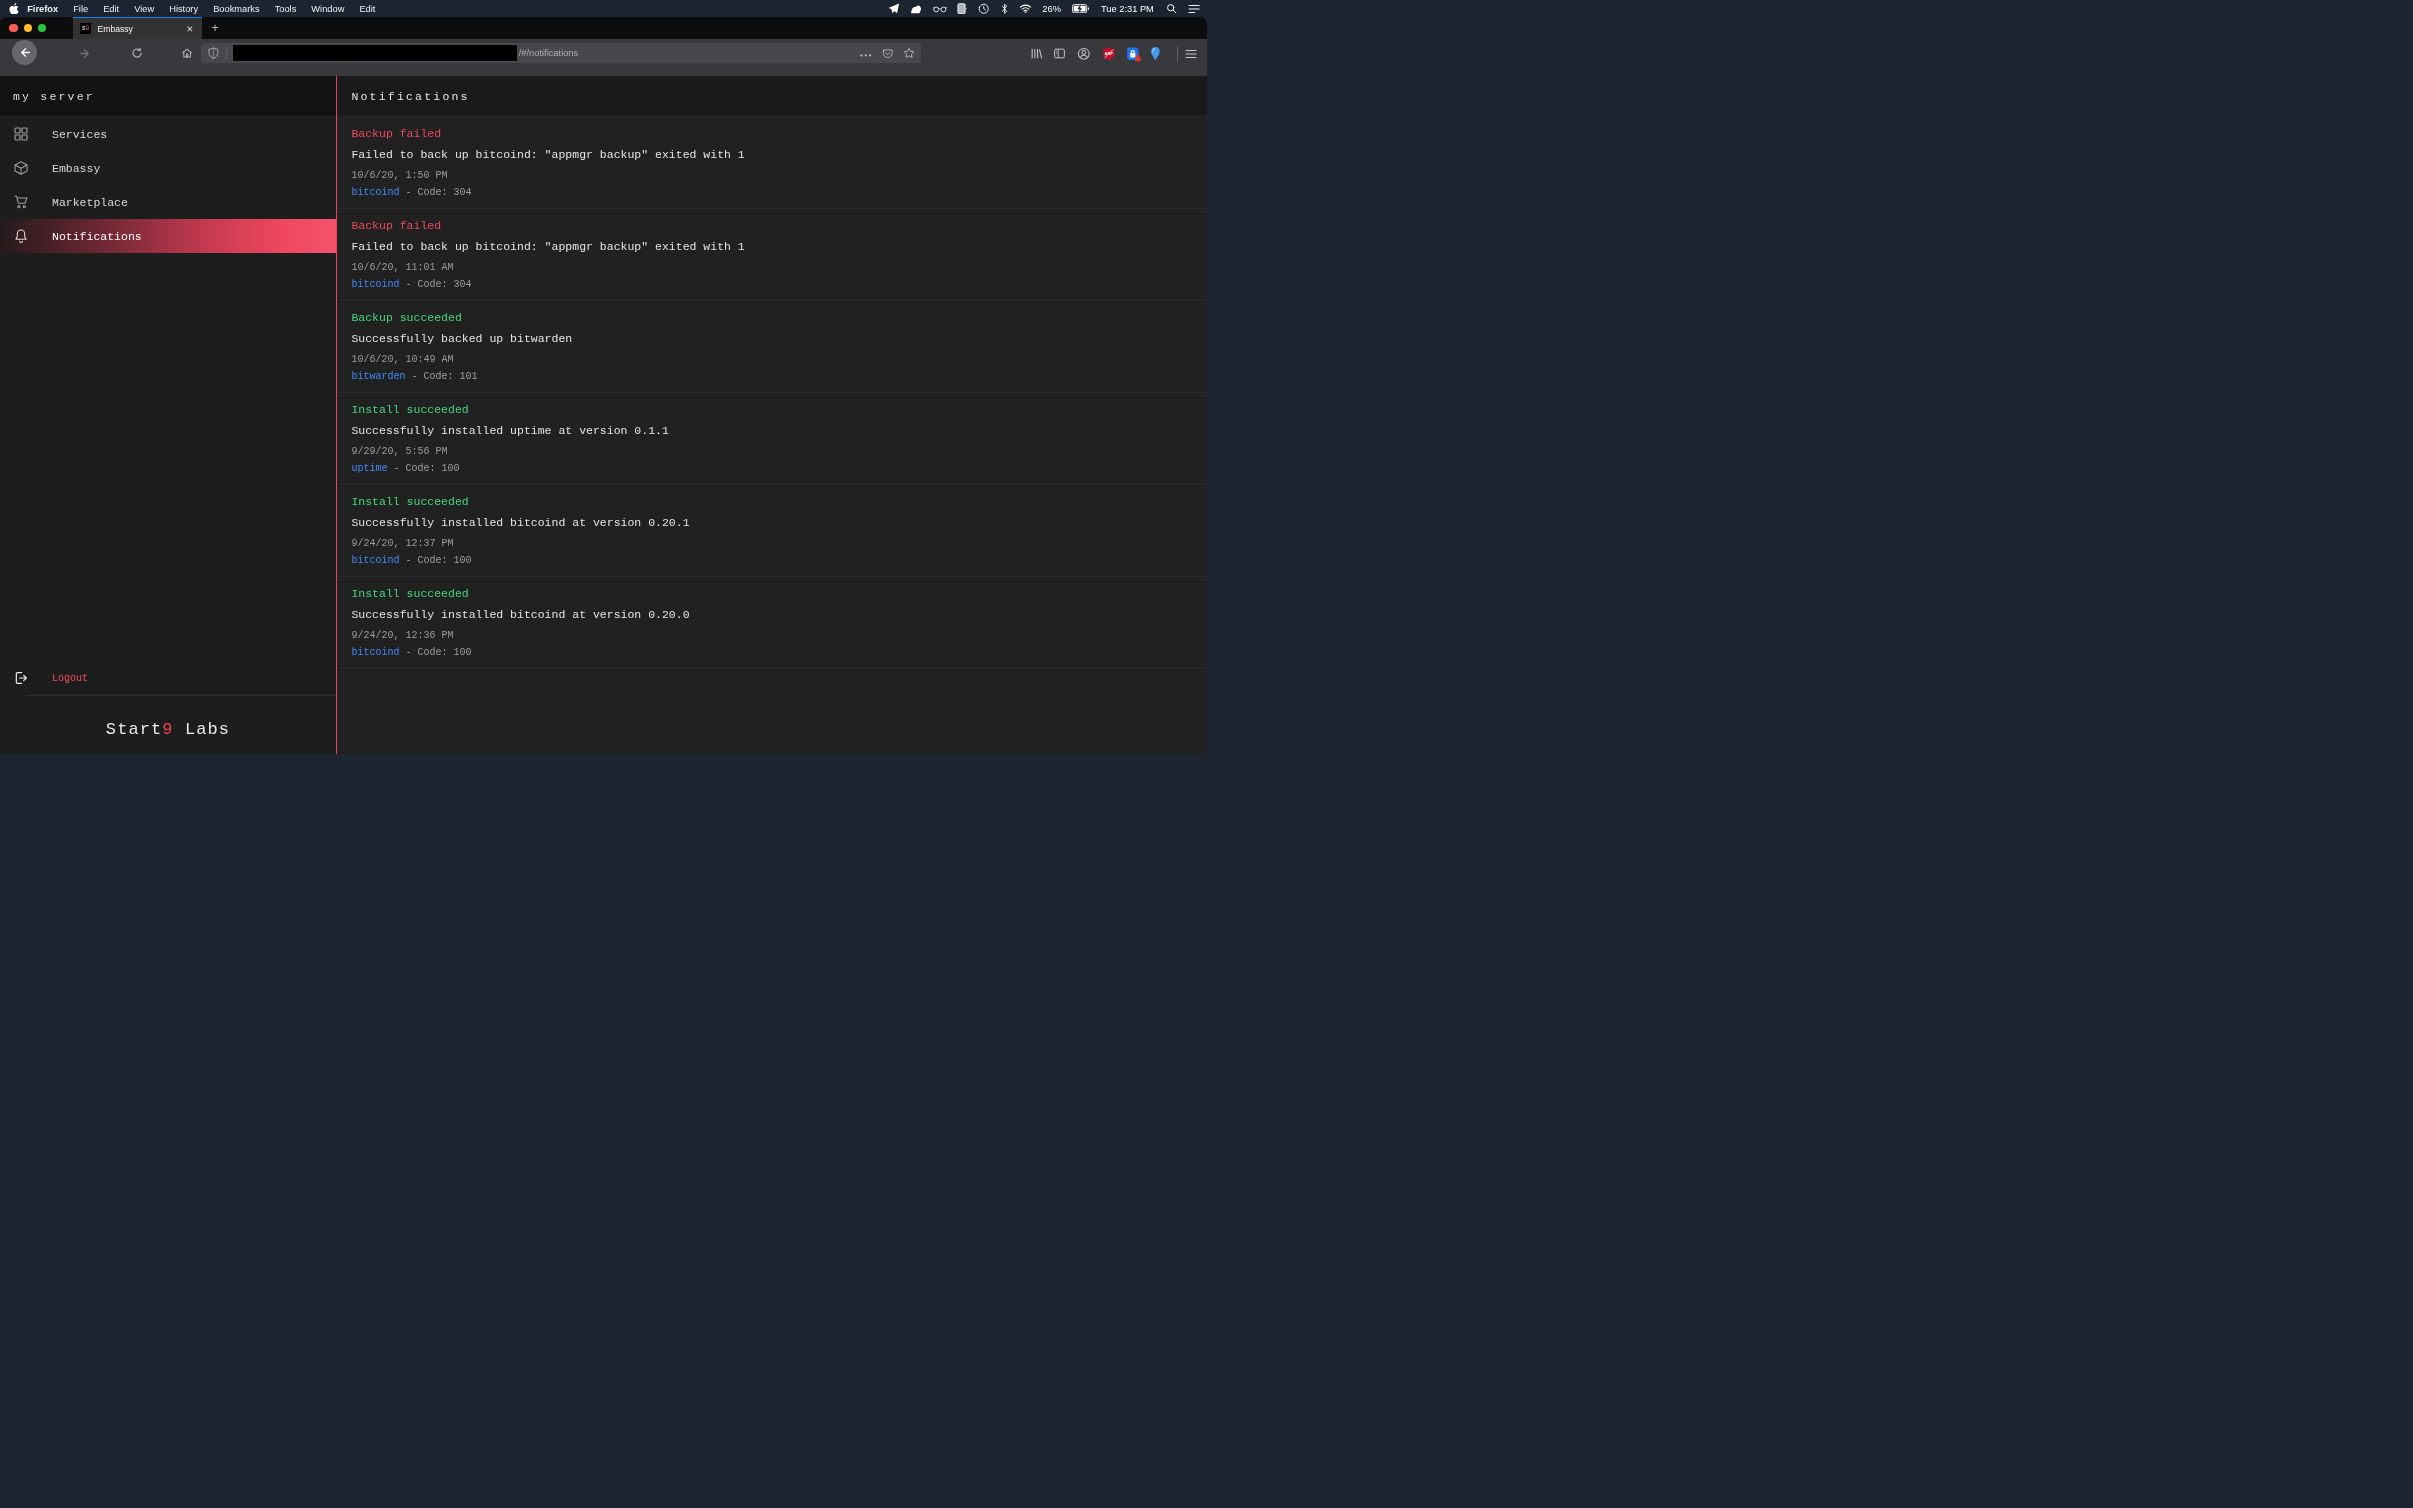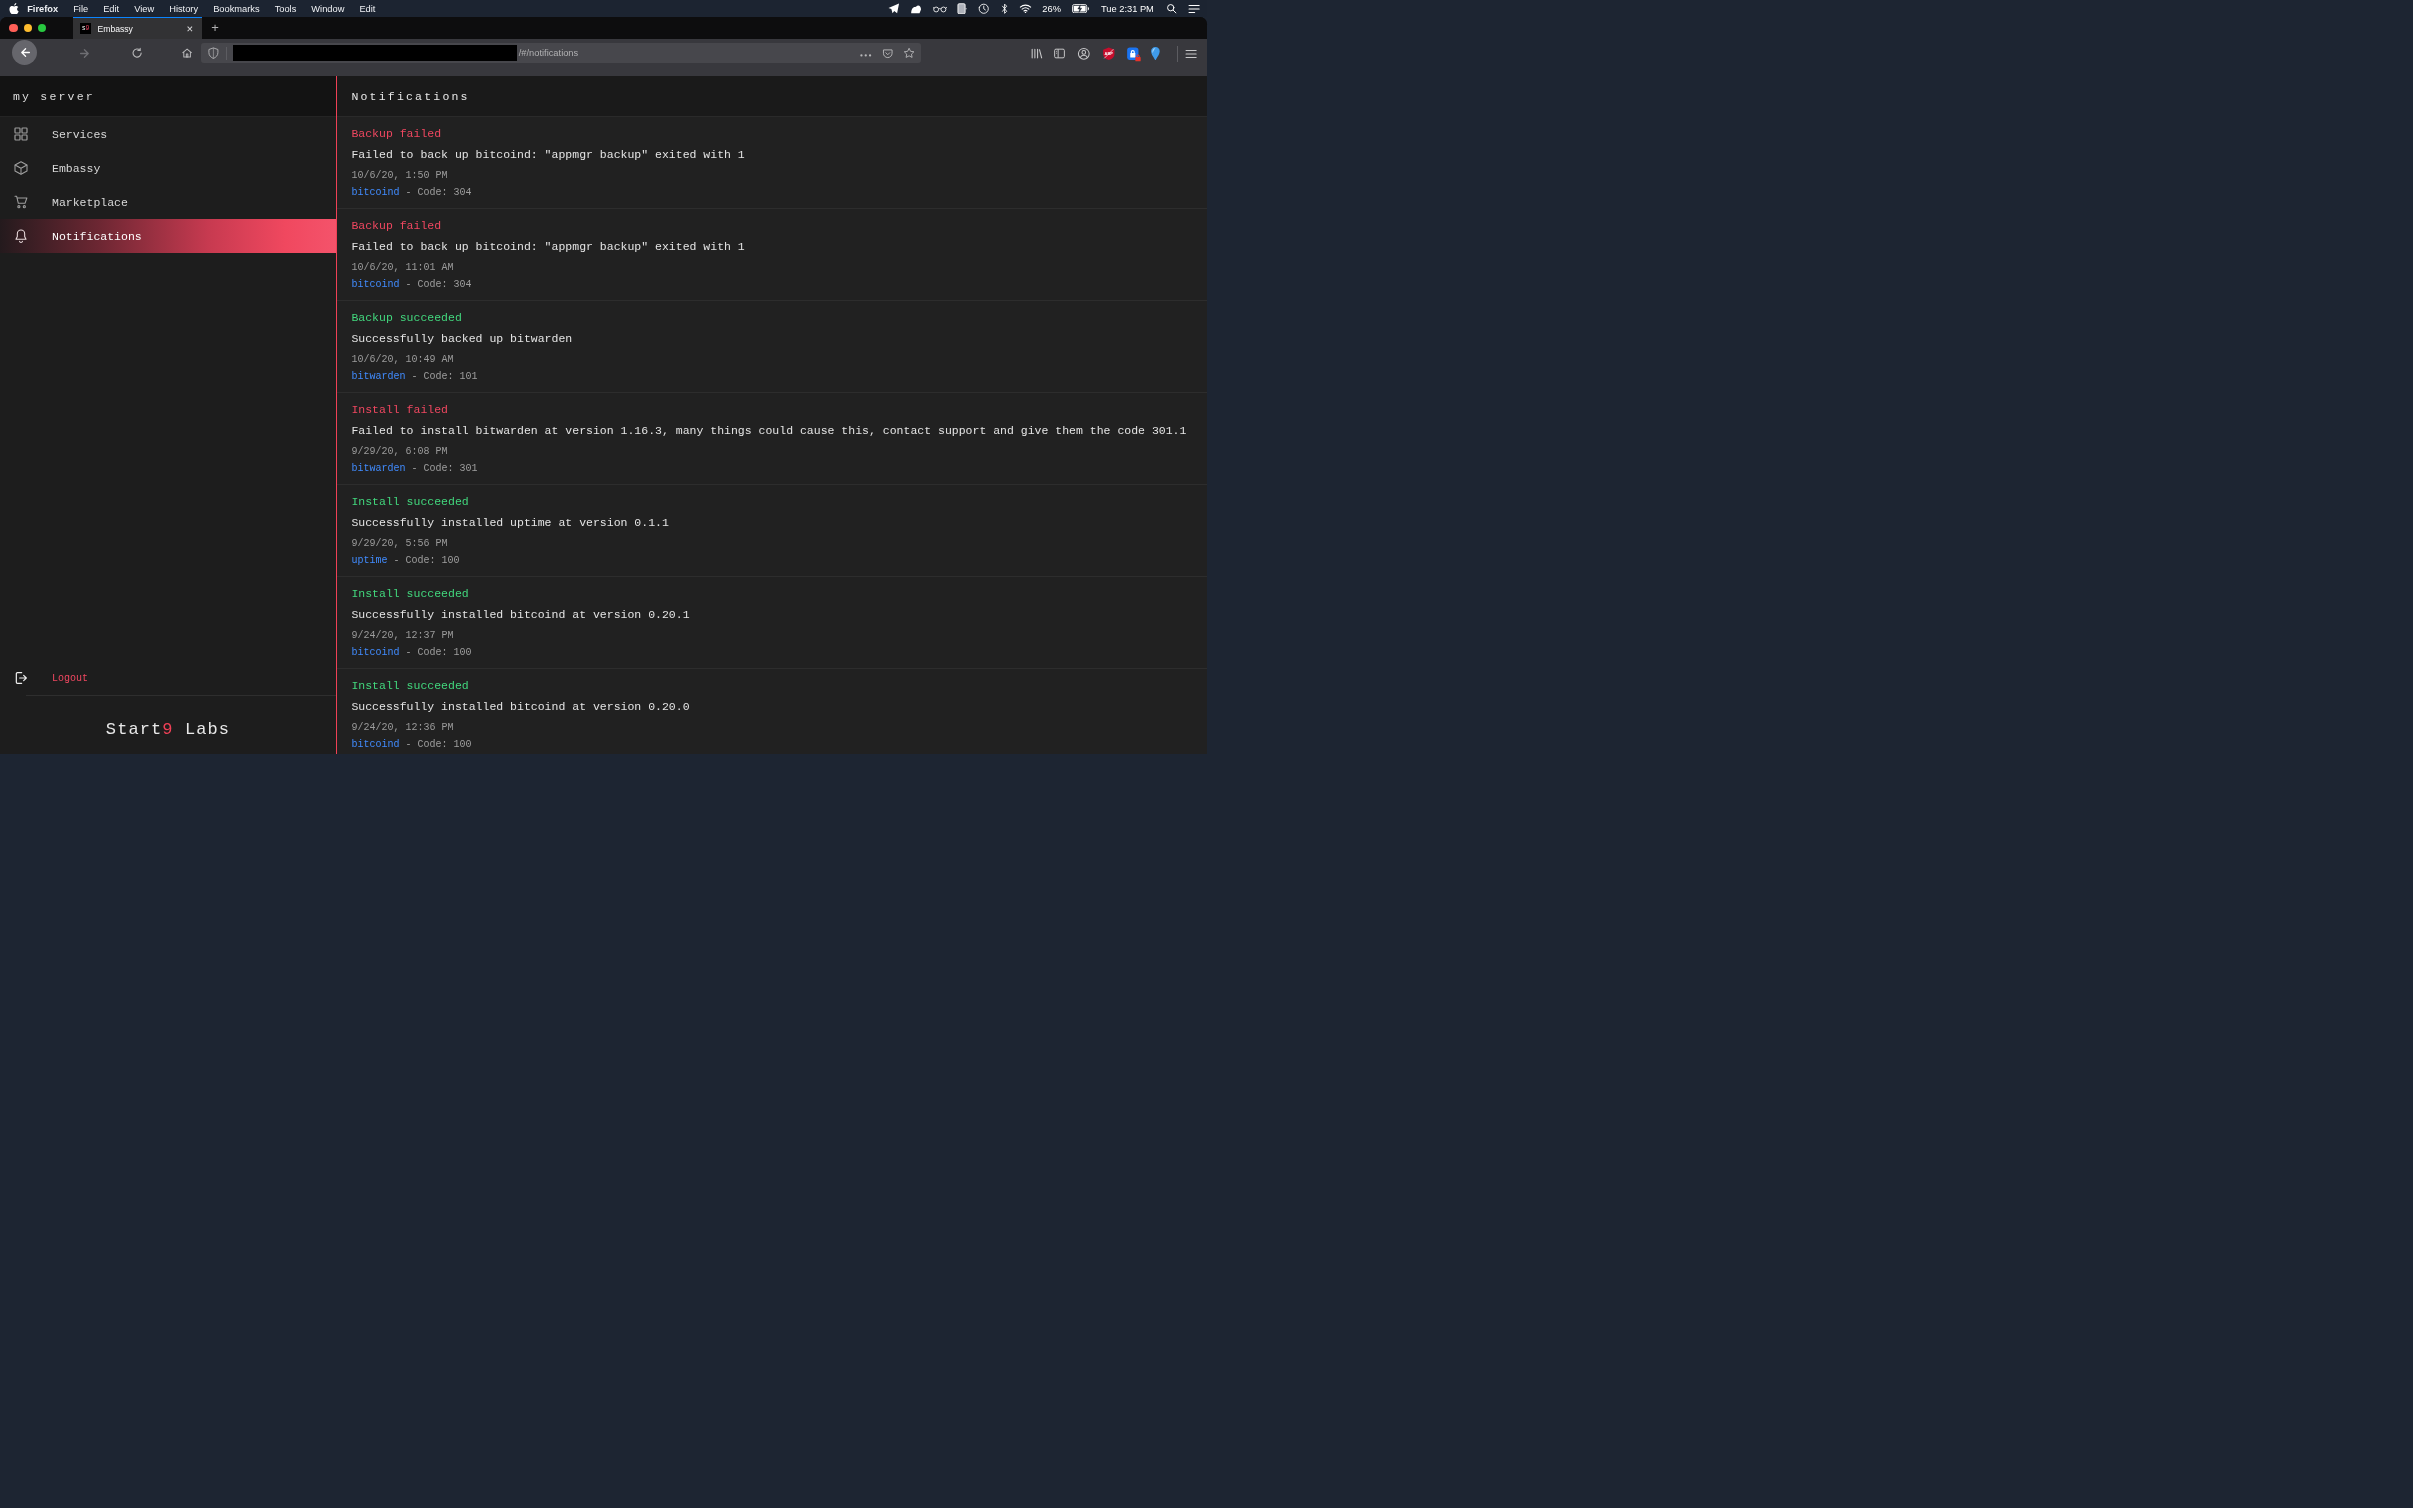--- a/index.html
+++ b/index.html
@@ -401,26 +401,20 @@
             <div class="n-time">10/6/20, 11:01 AM</div>
             <div class="n-code"><span class="svc">bitcoind</span><span> - Code: 304</span></div>
           </div>
           <div class="notif">
             <div class="n-title success">Backup succeeded</div>
             <div class="n-msg">Successfully backed up bitwarden</div>
             <div class="n-time">10/6/20, 10:49 AM</div>
             <div class="n-code"><span class="svc">bitwarden</span><span> - Code: 101</span></div>
           </div>
           <div class="notif">
-            <div class="n-title danger">Install failed</div>
-            <div class="n-msg">Failed to install bitwarden at version 1.16.3, many things could cause this, contact support and give them the code 301.1</div>
-            <div class="n-time">9/29/20, 6:08 PM</div>
-            <div class="n-code"><span class="svc">bitwarden</span><span> - Code: 301</span></div>
-          </div>
-          <div class="notif">
             <div class="n-title success">Install succeeded</div>
             <div class="n-msg">Successfully installed uptime at version 0.1.1</div>
             <div class="n-time">9/29/20, 5:56 PM</div>
             <div class="n-code"><span class="svc">uptime</span><span> - Code: 100</span></div>
           </div>
           <div class="notif">
             <div class="n-title success">Install succeeded</div>
             <div class="n-msg">Successfully installed bitcoind at version 0.20.1</div>
             <div class="n-time">9/24/20, 12:37 PM</div>
             <div class="n-code"><span class="svc">bitcoind</span><span> - Code: 100</span></div>

